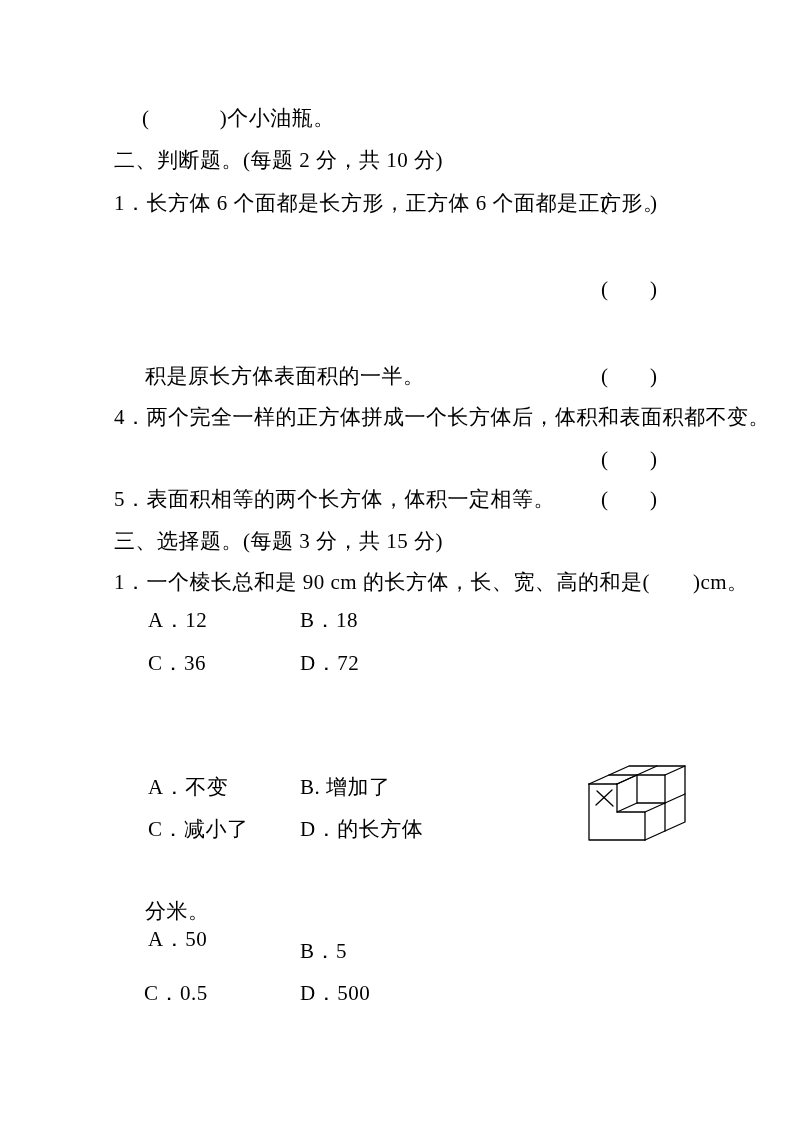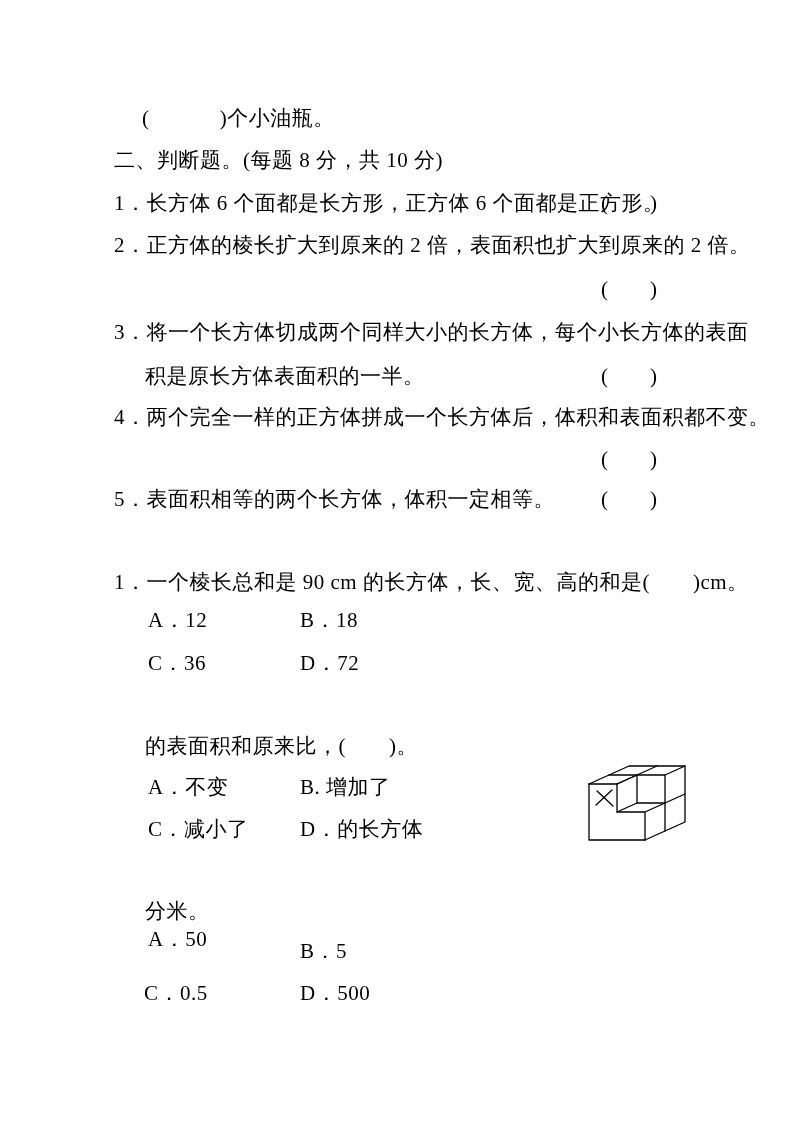--- a/index.html
+++ b/index.html
@@ -27,46 +27,44 @@
     fill:none;stroke:#000;stroke-width:1.3;stroke-linecap:round;stroke-linejoin:round;
   }
 </style>
 </head>
 <body>
 
 <div class="page">
 
   <div class="ln" style="left:142px;top:105px">(　　　 )个小油瓶。</div>
 
-  <div class="ln" style="left:114px;top:147px">二、判断题。(每题 8 分，共 10 分)</div>
+  <div class="ln" style="left:114px;top:147px">二、判断题。(每题 2 分，共 10 分)</div>
 
   <div class="ln" style="left:114px;top:190px">1．长方体 6 个面都是长方形，正方体 6 个面都是正方形。</div>
   <div class="blank" style="left:601px;top:190px">(　　)</div>
 
-  <div class="ln" style="left:114px;top:232px">2．正方体的棱长扩大到原来的 2 倍，表面积也扩大到原来的 2 倍。</div>
   <div class="blank" style="left:601px;top:276px">(　　)</div>
 
-  <div class="ln" style="left:114px;top:319px">3．将一个长方体切成两个同样大小的长方体，每个小长方体的表面</div>
   <div class="ln" style="left:145px;top:363px">积是原长方体表面积的一半。</div>
   <div class="blank" style="left:601px;top:363px">(　　)</div>
 
   <div class="ln" style="left:114px;top:404px">4．两个完全一样的正方体拼成一个长方体后，体积和表面积都不变。</div>
   <div class="blank" style="left:601px;top:446px">(　　)</div>
 
   <div class="ln" style="left:114px;top:486px">5．表面积相等的两个长方体，体积一定相等。</div>
   <div class="blank" style="left:601px;top:486px">(　　)</div>
 
+  <div class="ln" style="left:114px;top:528px">三、选择题。(每题 3 分，共 15 分)</div>
 
   <div class="ln" style="left:114px;top:569px">1．一个棱长总和是 90 cm 的长方体，长、宽、高的和是(　　)cm。</div>
   <div class="ln" style="left:148px;top:607px">A．12</div>
   <div class="ln" style="left:300px;top:607px">B．18</div>
   <div class="ln" style="left:148px;top:650px">C．36</div>
   <div class="ln" style="left:300px;top:650px">D．72</div>
 
-  <div class="ln" style="left:145px;top:733px">的表面积和原来比，(　　)。</div>
   <div class="ln" style="left:148px;top:774px">A．不变</div>
   <div class="ln" style="left:300px;top:774px">B. 增加了</div>
   <div class="ln" style="left:148px;top:816px">C．减小了</div>
   <div class="ln" style="left:300px;top:816px">D．的长方体</div>
 
   <div class="fig">
     <svg viewBox="0 0 125 95">
 
       <polyline points="6,32 6,88 62,88"></polyline>
       <polyline points="62,88 102,70 102,14 46,14 6,32"></polyline>

